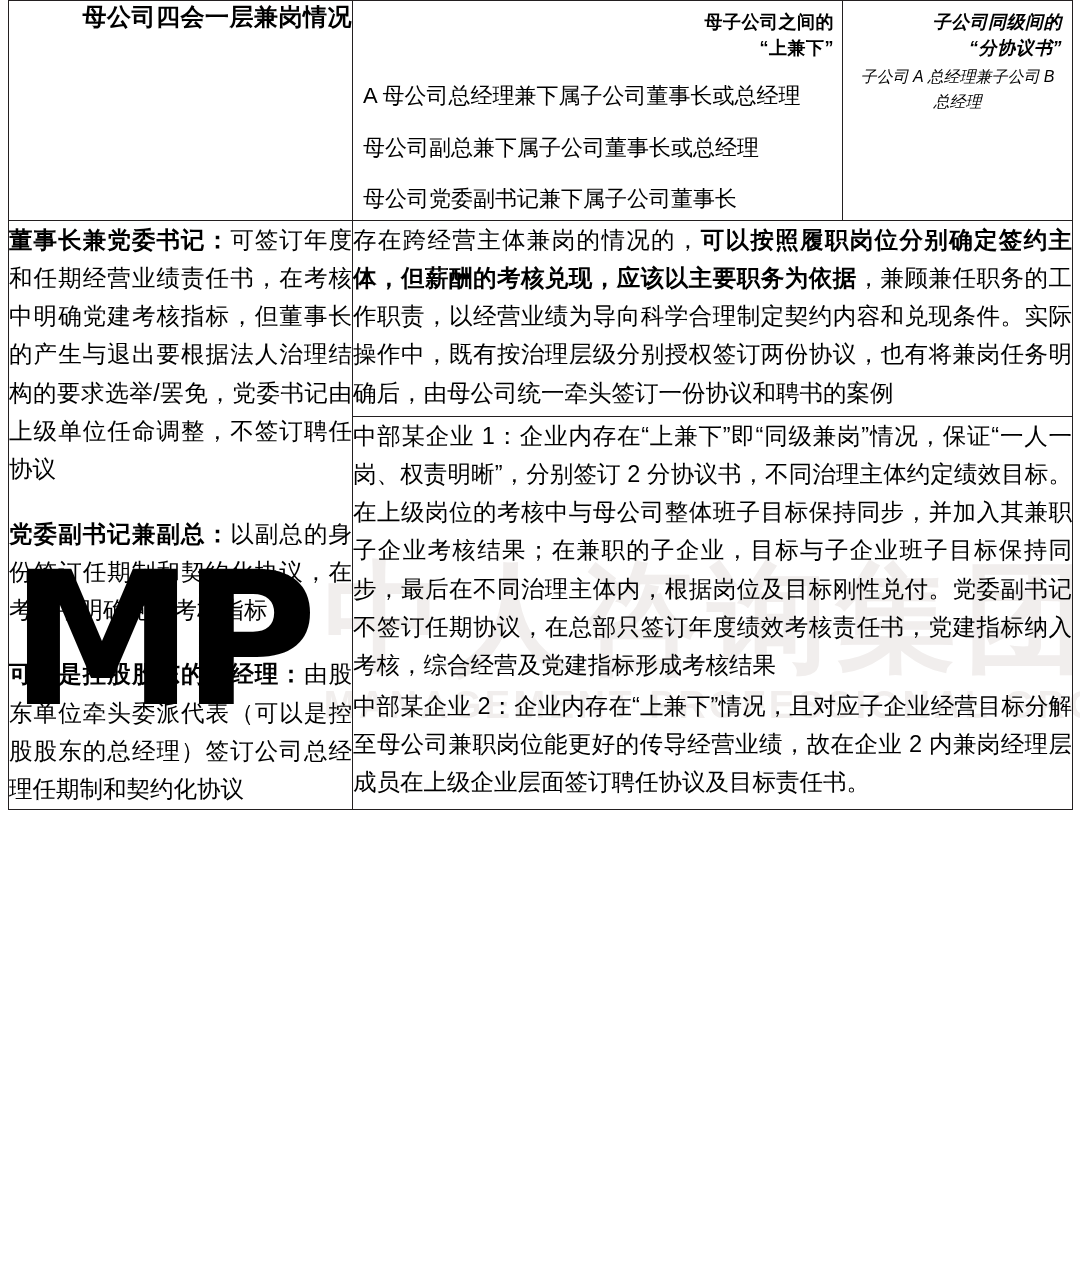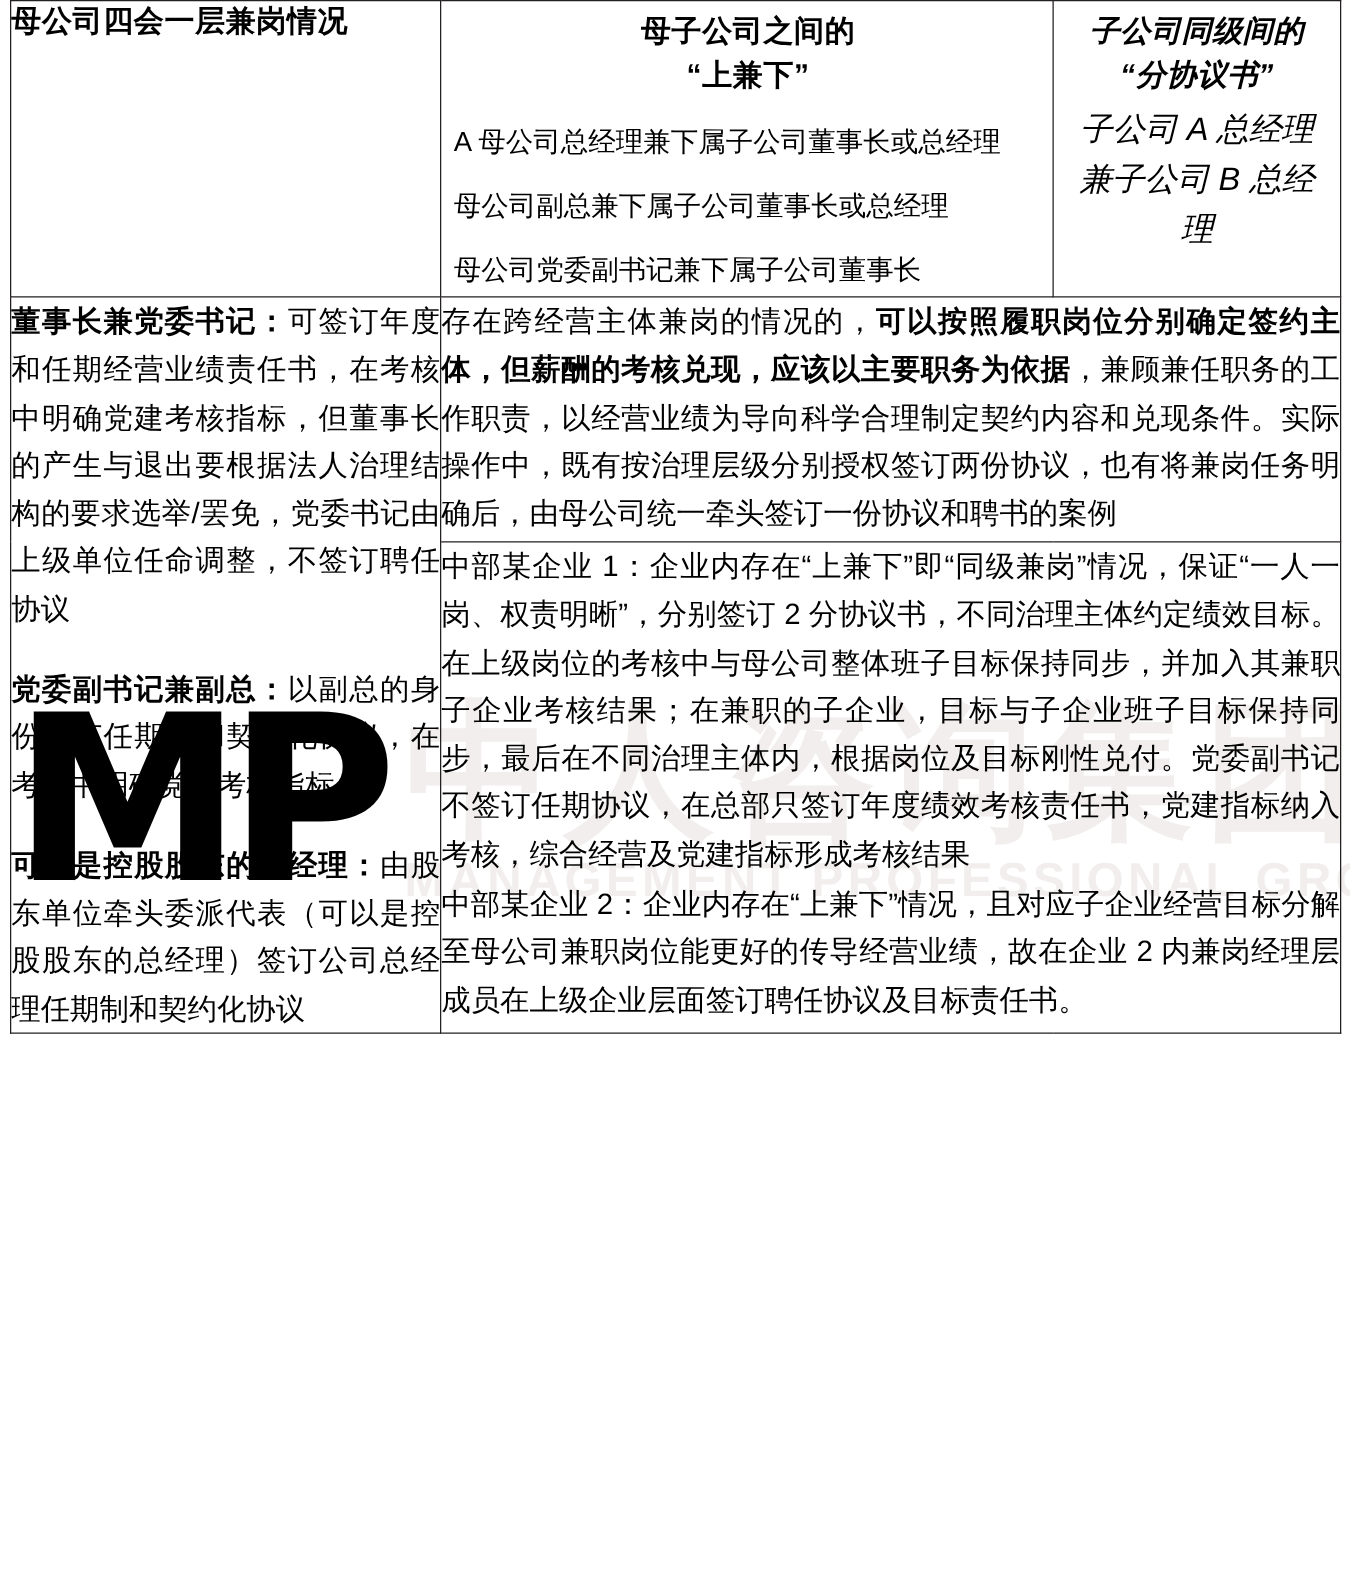--- a/index.html
+++ b/index.html
@@ -102,48 +102,48 @@
     background: transparent;
     padding: 0;
   }
 
   .col-a { width: 344px; }
   .col-b { width: 490px; }
   .col-c { width: 230px; }
 
   
   .hdr-a {
-    text-align: left;
+    text-align: right;
     vertical-align: middle;
     font-size: 24px;
     font-weight: bold;
     letter-spacing: 0.5px;
     padding: 6px 8px;
   }
   .hdr-title {
-    text-align: center;
-    font-size: 24px;
+    text-align: right;
+    font-size: 18px;
     font-weight: bold;
     line-height: 1.45;
     letter-spacing: 0.5px;
   }
   .hdr-body {
     font-size: 22px;
     line-height: 1.52;
     margin-top: 18px;
   }
   .hdr-b-inner { padding: 8px 8px 4px 10px; }
   .hdr-c-inner {
     padding: 8px 10px 4px 10px;
     text-align: center;
     vertical-align: middle;
     font-style: italic;
   }
   .hdr-c-body {
-    font-size: 26px;
+    font-size: 16px;
     line-height: 1.55;
     margin-top: 4px;
     text-align: center;
   }
   .hdr-c-cell { vertical-align: middle; }
 
   
   .body-left { padding: 10px 10px 10px 12px; }
   .body-right { padding: 8px 10px 8px 12px; }
 

